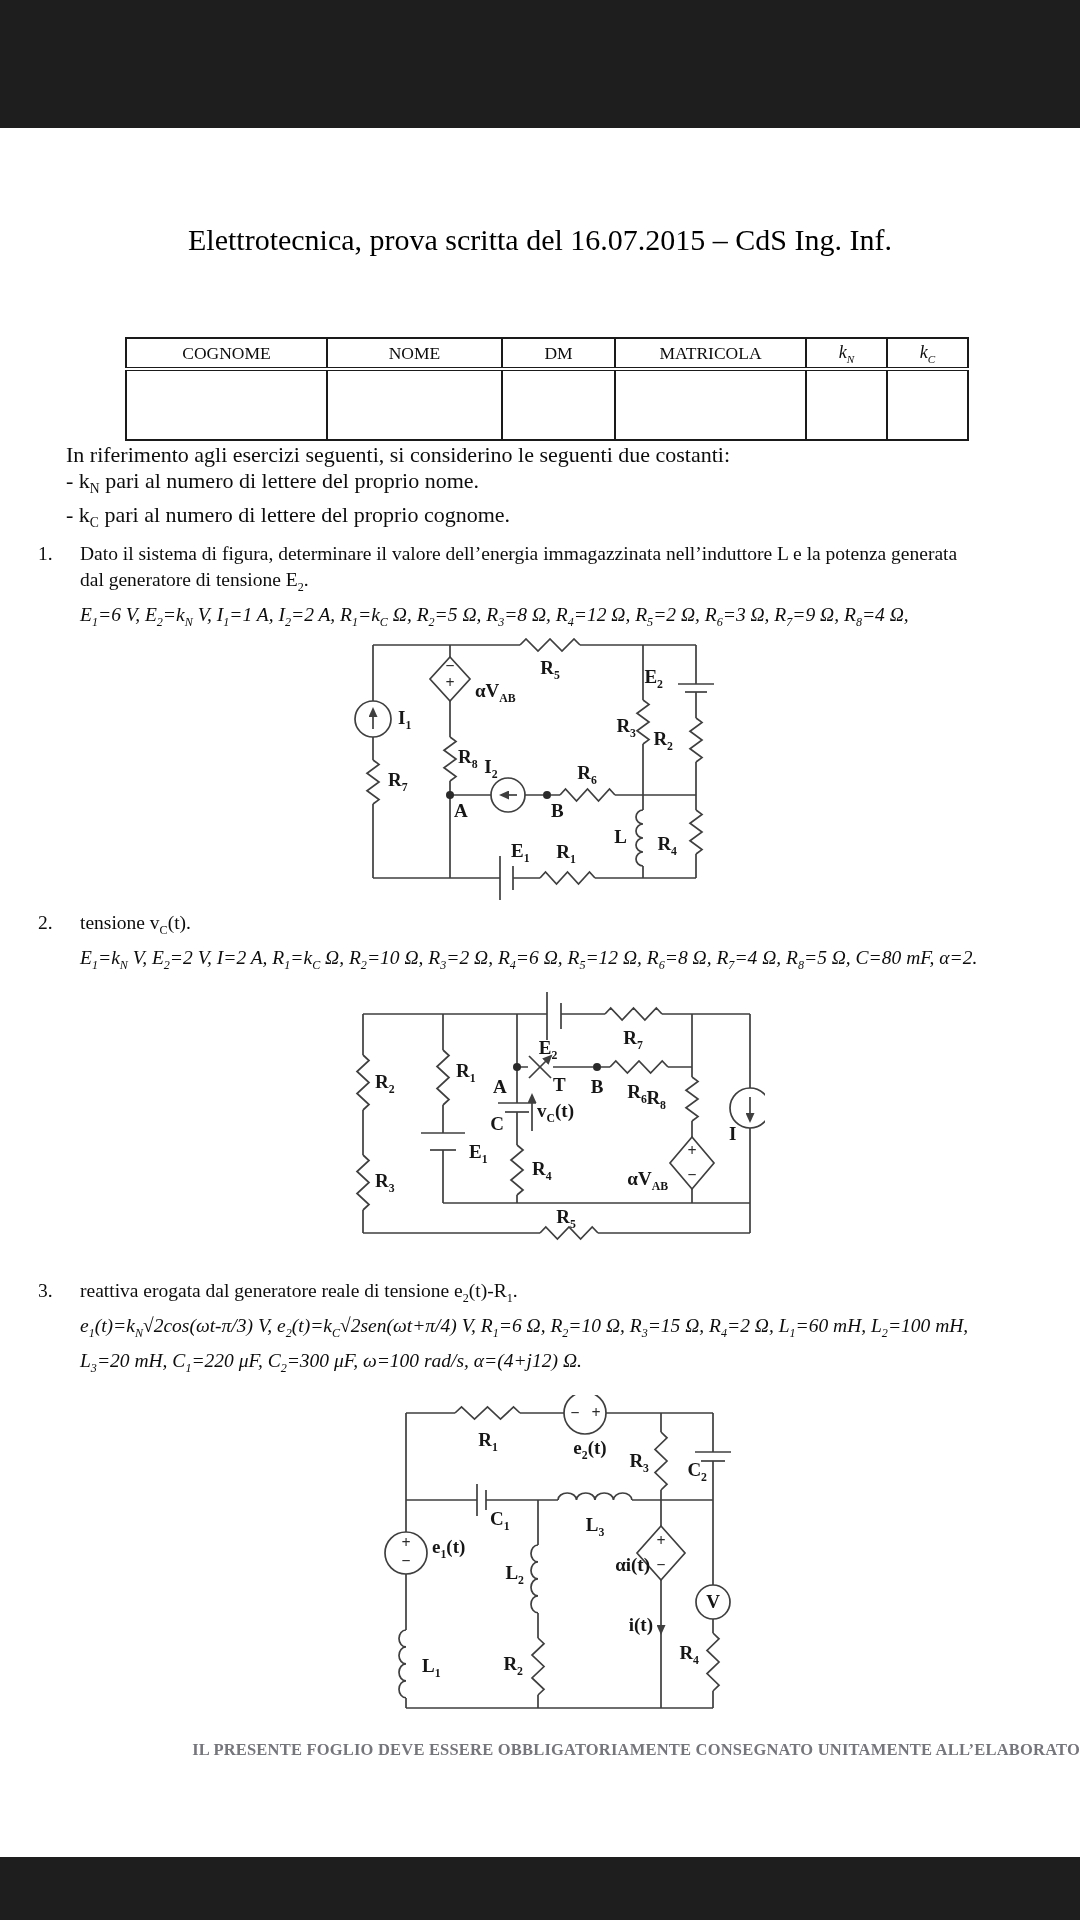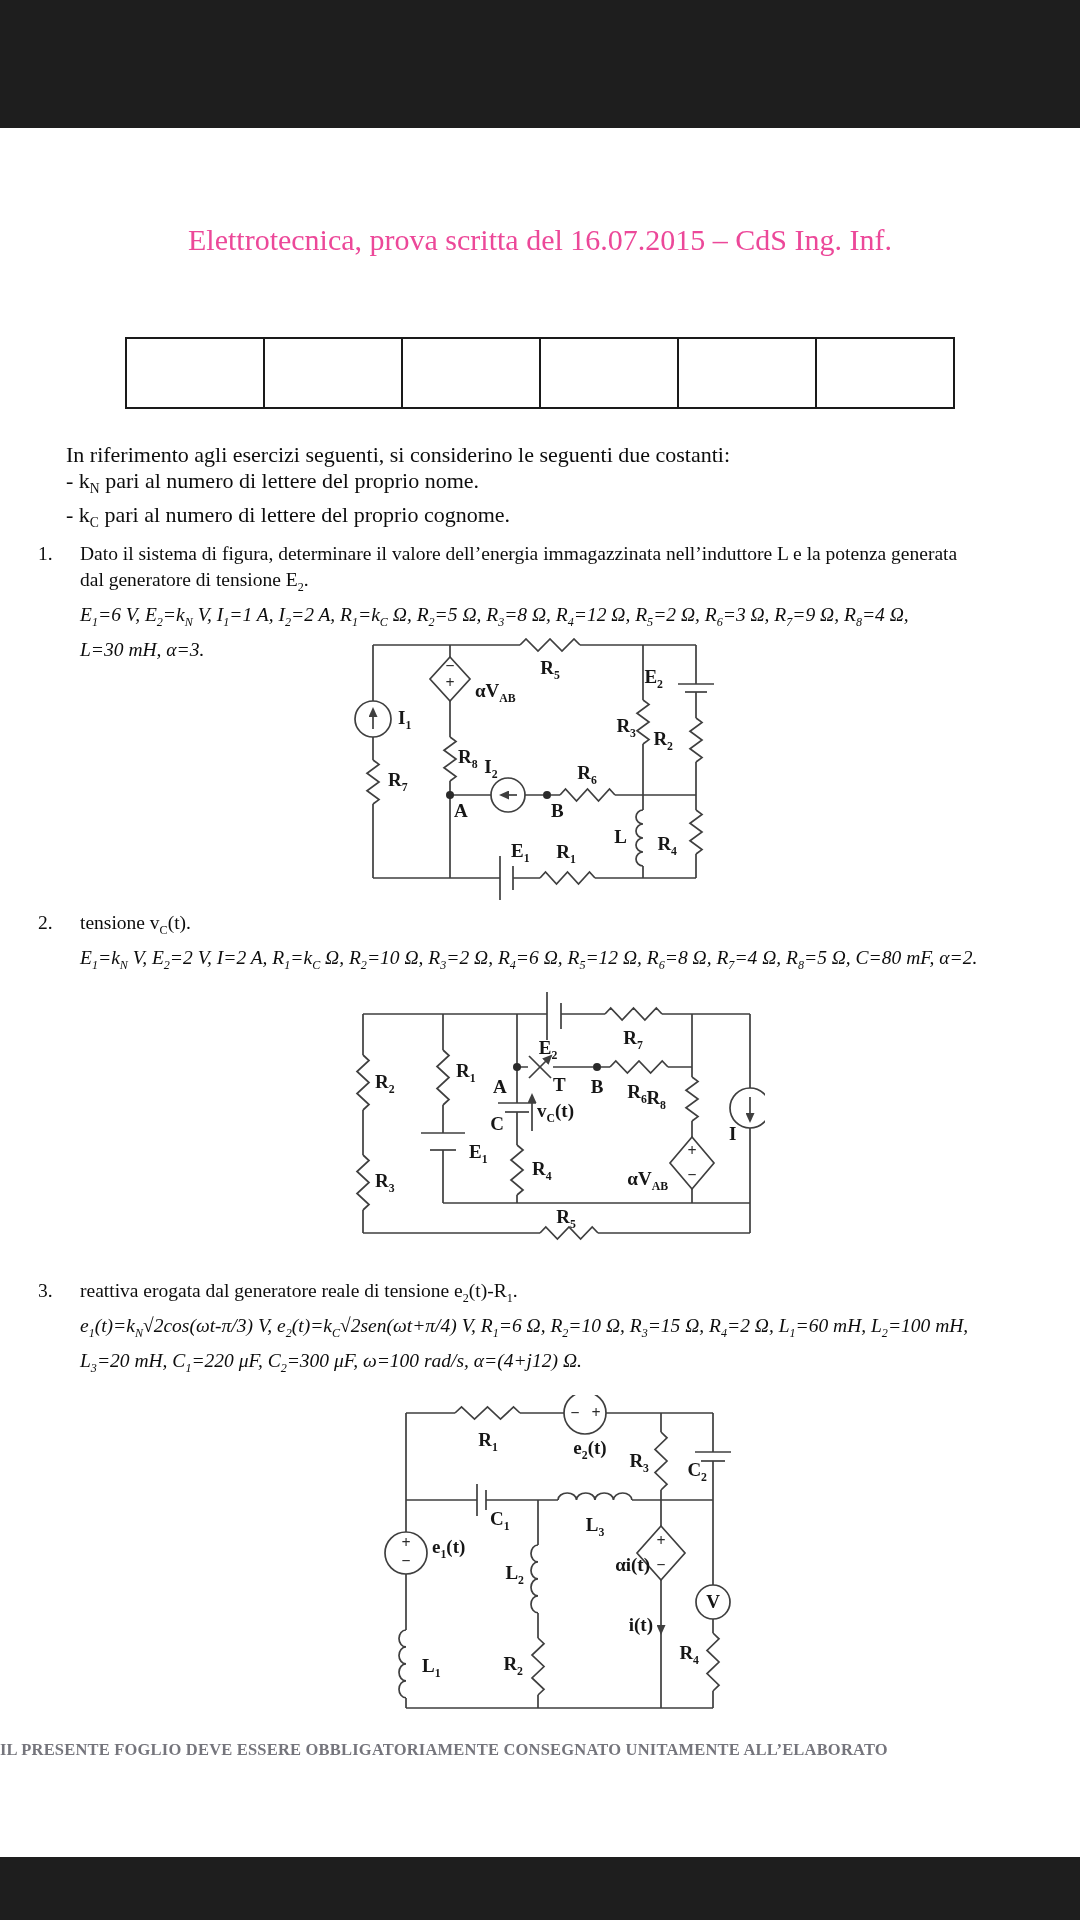--- a/index.html
+++ b/index.html
@@ -1,38 +1,38 @@
 <!DOCTYPE html>
 <html><head>
 <meta charset="utf-8">
 <style>
   html,body{margin:0;padding:0;background:#1e1e1e;}
   .screen{position:relative;width:1080px;height:1920px;background:#1e1e1e;overflow:hidden;
           font-family:"Liberation Serif","DejaVu Serif",serif;color:#0d0d0d;}
   .page{position:absolute;left:0;top:128px;width:1080px;height:1729px;background:#ffffff;}
-  .title{position:absolute;left:0;top:95px;width:100%;text-align:center;font-size:30px;color:#ec4899;}
+  .title{position:absolute;left:0;top:95px;width:100%;text-align:center;font-size:30px;color:#000000;}
   .idtable{position:absolute;left:125px;top:209px;width:830px;border-collapse:collapse;table-layout:fixed;}
   .idtable th,.idtable td{border:2px solid #1a1a1a;padding:0;font-weight:normal;}
   .idtable th{height:28px;font-size:17.5px;border-bottom:4px double #1a1a1a;}
   .idtable td{height:68px;}
   .idtable .it{font-style:italic;font-size:18px;}
   .c0{width:199px}.c1{width:173px}.c2{width:111px}.c3{width:189px}.c4{width:79px}.c5{width:79px}
   .intro{position:absolute;left:66px;top:314px;font-size:22px;line-height:26px;}
   .ex{position:absolute;left:38px;width:1007px;font-size:19.5px;line-height:26px;}
   .ex .num{position:absolute;left:0;top:0;}
   .ex .body{margin-left:42px;}
   .params{font-style:italic;margin-top:2px;}
   .circ{position:absolute;}
   .circ svg{position:absolute;left:0;top:0;}
   .cl{position:absolute;font-size:19px;font-weight:bold;line-height:20px;white-space:nowrap;color:#161616;}
   .cc{transform:translateX(-50%);}
   .cr{transform:translateX(-100%);}
   .sg{position:absolute;font-size:16px;font-weight:bold;line-height:20px;color:#2a2a2a;}
   sub{font-size:0.62em;}
-  .footer{position:absolute;left:0;top:1612px;width:100%;text-align:left;
+  .footer{position:absolute;left:0;top:1612px;width:100%;text-align:right;
           font-size:16.5px;font-weight:bold;color:#75757c;letter-spacing:0.2px;}
   .wires{stroke:#3f3f3f;stroke-width:1.7;fill:none;}
   .dot{fill:#2a2a2a;stroke:none;}
 </style>
 </head>
 <body>
 
 <div class="screen">
   <div style="position:absolute;left:0;top:0;width:1080px;height:128px;background:#1e1e1e;"></div>
   <div style="position:absolute;left:0;top:1857px;width:1080px;height:63px;background:#1e1e1e;"></div>
@@ -47,20 +47,28 @@
       </marker>
     </defs>
   </svg>
 
   <div class="page">
 
     <div class="title">Elettrotecnica, prova scritta del 16.07.2015 – CdS Ing. Inf.</div>
 
     <table class="idtable">
       <tbody>
+          <tr>
+        <th class="c0">COGNOME</th>
+        <th class="c1">NOME</th>
+        <th class="c2">DM</th>
+        <th class="c3">MATRICOLA</th>
+        <th class="c4 it">k<sub>N</sub></th>
+        <th class="c5 it">k<sub>C</sub></th>
+      </tr>
       <tr>
         <td></td>
         <td></td>
         <td></td>
         <td></td>
         <td></td>
         <td></td>
       </tr>
     </tbody>
       </table>
@@ -70,21 +78,20 @@
       <div>- k<sub>N</sub> pari al numero di lettere del proprio nome.</div>
       <div>- k<sub>C</sub> pari al numero di lettere del proprio cognome.</div>
     </div>
 
     <div class="ex" style="top:413px;">
       <span class="num">1.</span>
       <div class="body">
         <div>Dato il sistema di figura, determinare il valore dell’energia immagazzinata nell’induttore L e la potenza generata</div>
         <div>dal generatore di tensione E<sub>2</sub>.</div>
         <div class="params">E<sub>1</sub>=6 V, E<sub>2</sub>=k<sub>N</sub> V, I<sub>1</sub>=1 A, I<sub>2</sub>=2 A, R<sub>1</sub>=k<sub>C</sub> Ω, R<sub>2</sub>=5 Ω, R<sub>3</sub>=8 Ω, R<sub>4</sub>=12 Ω, R<sub>5</sub>=2 Ω, R<sub>6</sub>=3 Ω, R<sub>7</sub>=9 Ω, R<sub>8</sub>=4 Ω,</div>
-        <div class="params">L=30 mH, α=3.</div>
       </div>
     </div>
 
     <div class="circ" style="left:295px;top:510px;width:430px;height:275px;">
       <svg width="430" height="275" viewBox="0 0 430 275">
         <g class="wires">
           <g>
             <path d="M78 7 H225 M285 7 H401 M78 7 V63 M78 99 V122 M78 166 V240
                      M155 7 V19 M155 63 V99 M155 143 V157 M155 157 V240
                      M155 157 H196 M230 157 H248 M256 157 H265 M320 157 H401

